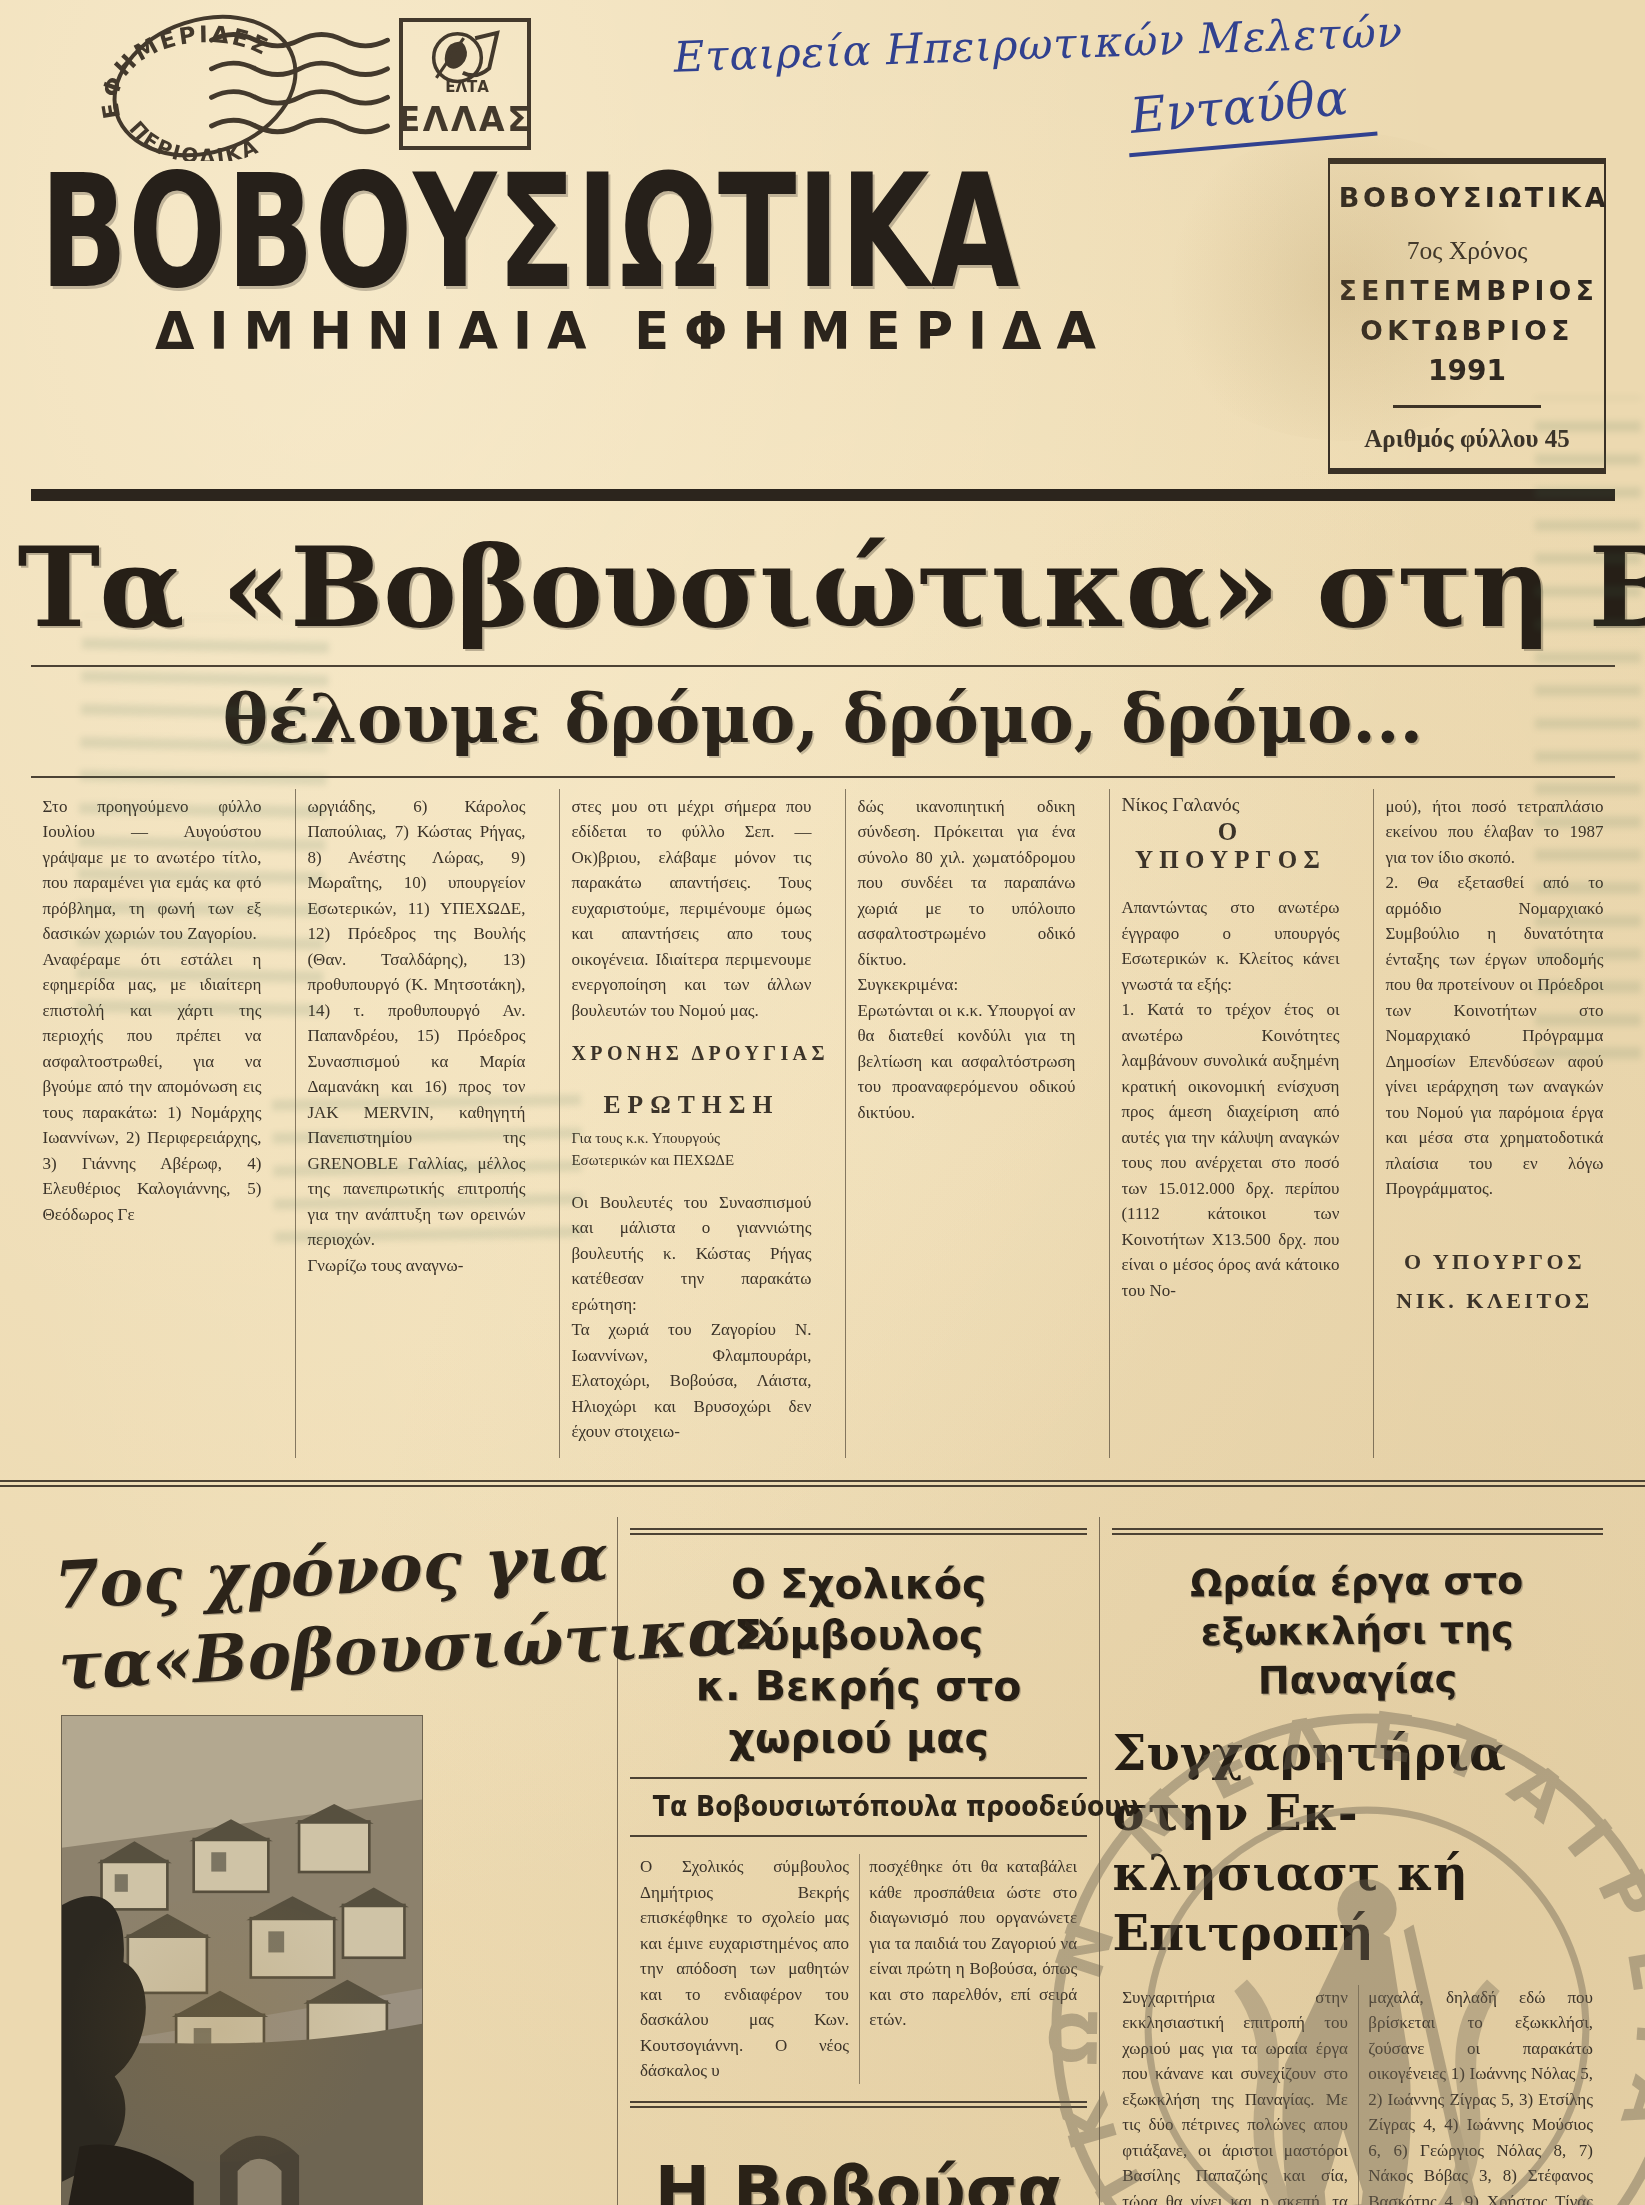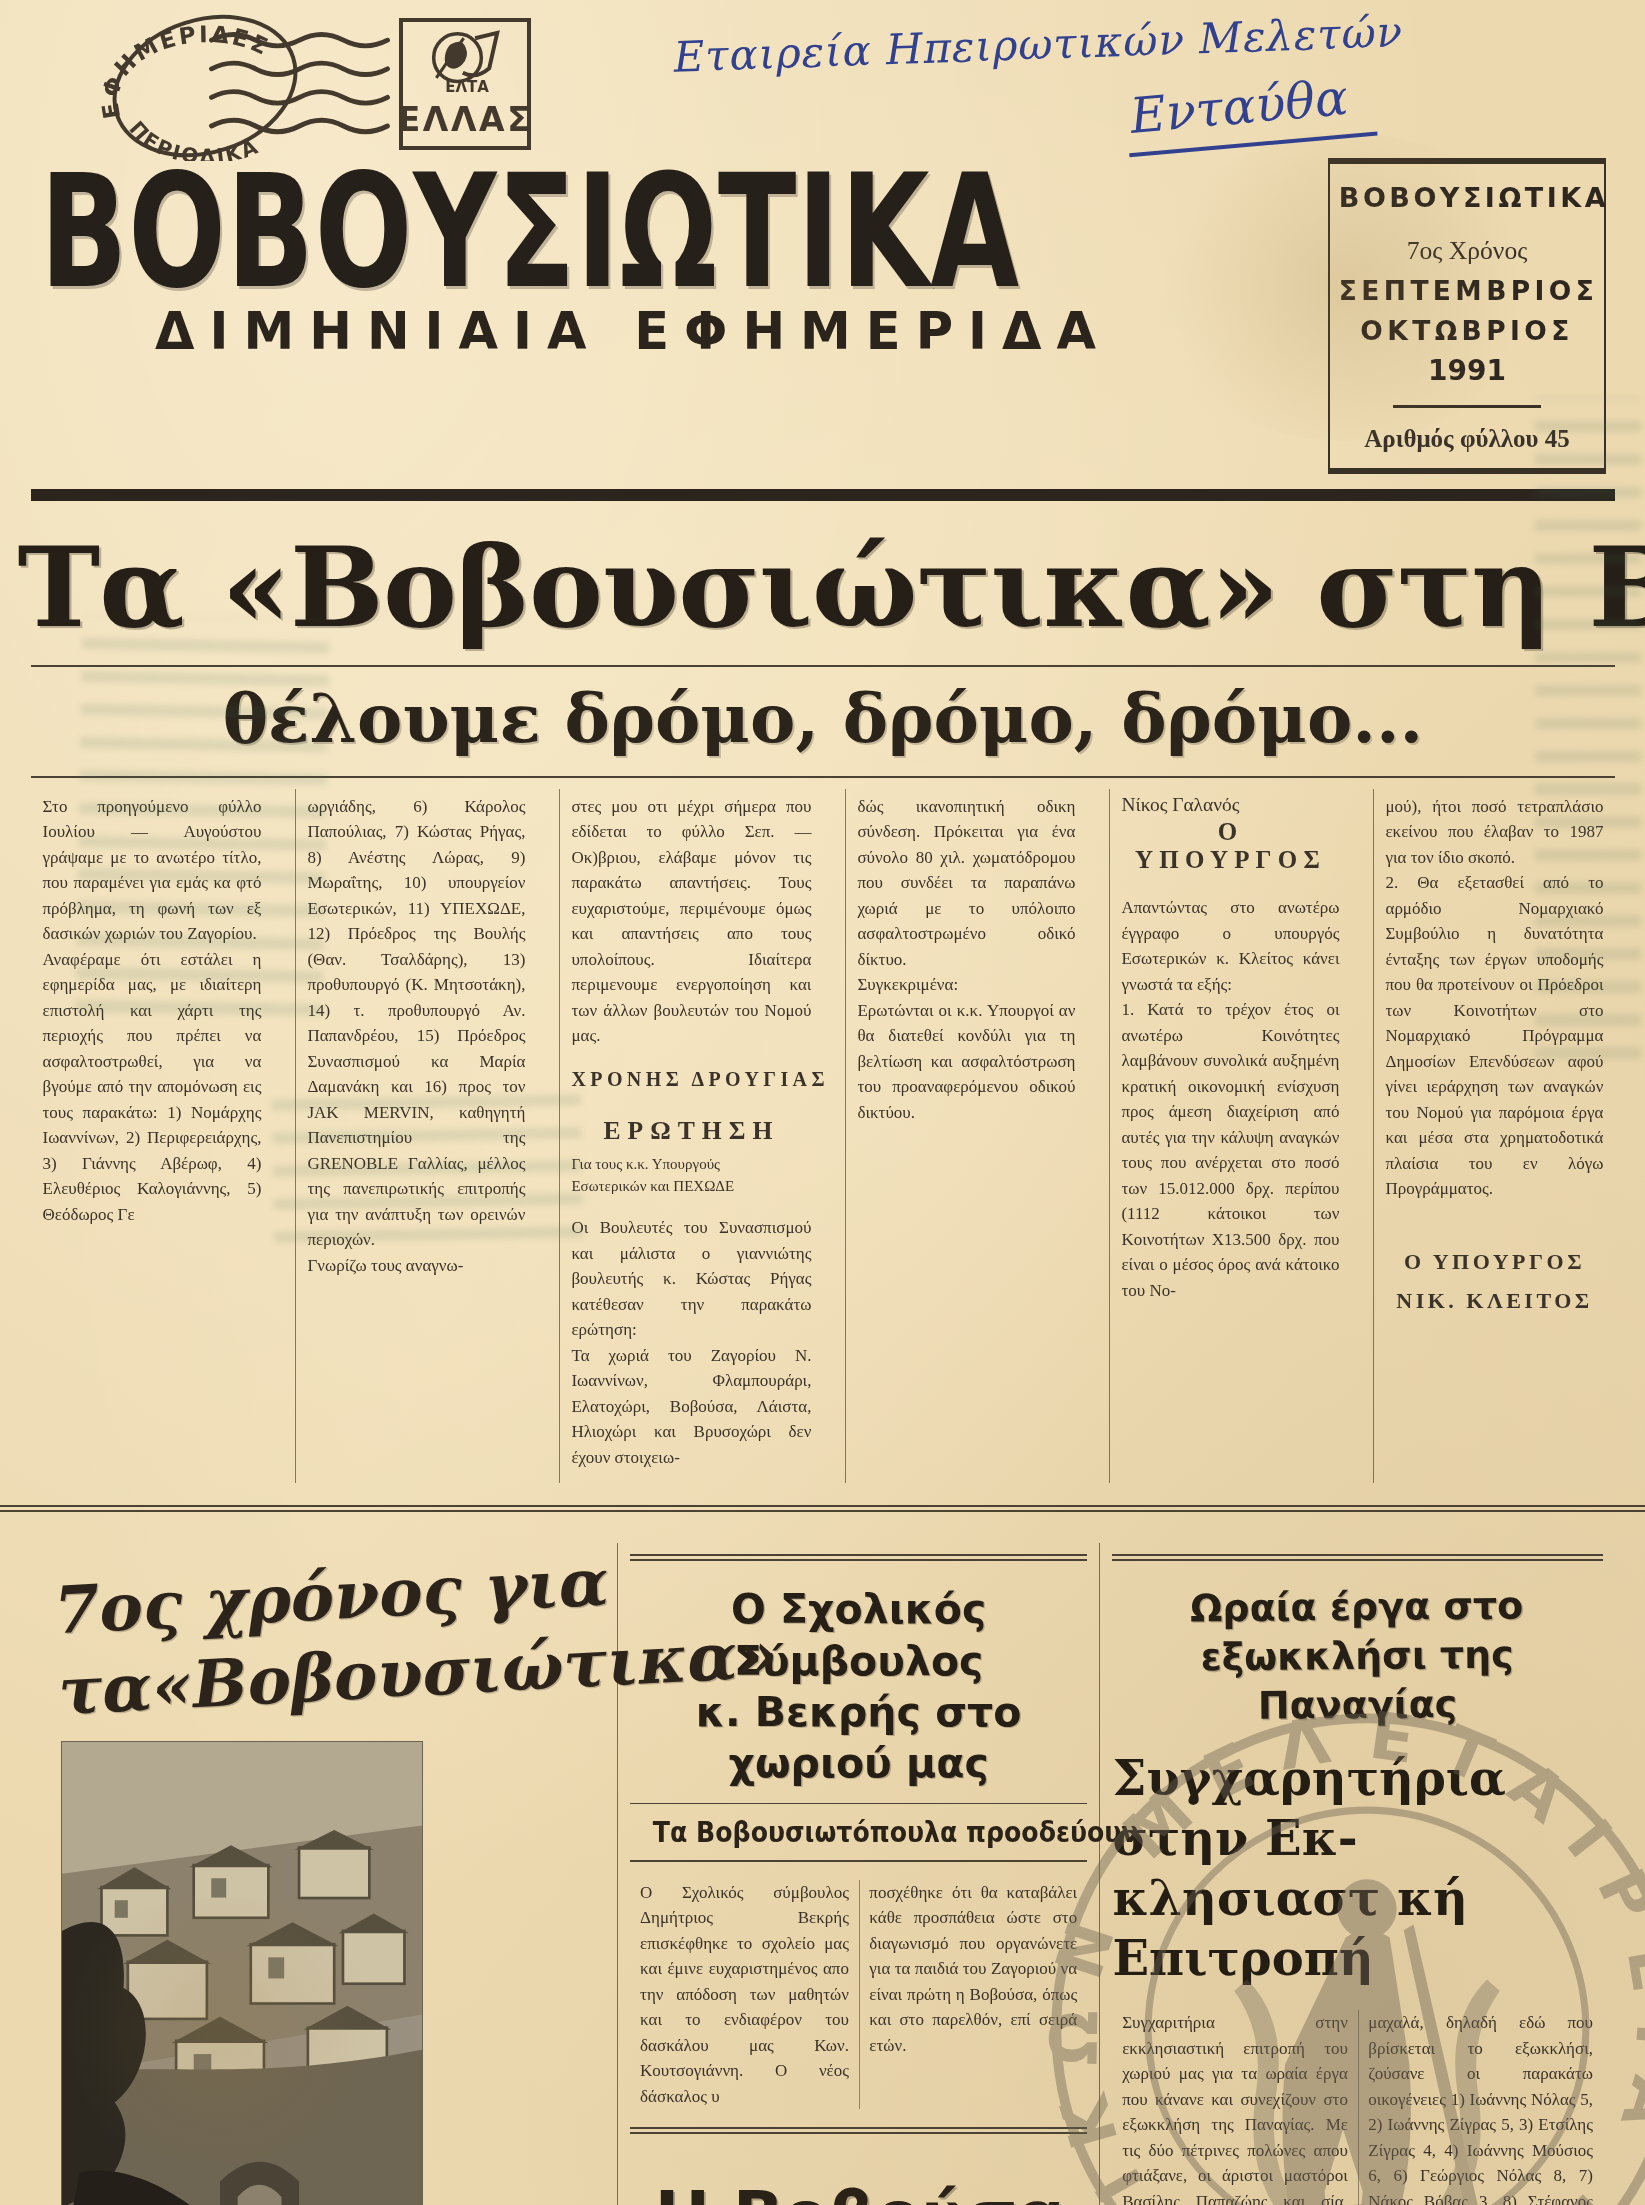--- a/index.html
+++ b/index.html
@@ -183,21 +183,21 @@
   <div class="lead-cols">
     <div class="lead-col">
       <div class="prose">Στο προηγούμενο φύλλο Ιουλίου — Αυγούστου γράψαμε με το ανωτέρο τίτλο, που παραμένει για εμάς κα φτό πρόβλημα, τη φωνή των εξ δασικών χωριών του Ζαγορίου.
 Αναφέραμε ότι εστάλει η εφημερίδα μας, με ιδιαίτερη επιστολή και χάρτι της περιοχής που πρέπει να ασφαλτοστρωθεί, για να βγούμε από την απομόνωση εις τους παρακάτω: 1) Νομάρχης Ιωαννίνων, 2) Περιφερειάρχης, 3) Γιάννης Αβέρωφ, 4) Ελευθέριος Καλογιάννης, 5) Θεόδωρος Γε</div>
     </div>
     <div class="lead-col">
       <div class="prose">ωργιάδης, 6) Κάρολος Παπούλιας, 7) Κώστας Ρήγας, 8) Ανέστης Λώρας, 9) Μωραΐτης, 10) υπουργείον Εσωτερικών, 11) ΥΠΕΧΩΔΕ, 12) Πρόεδρος της Βουλής (Θαν. Τσαλδάρης), 13) προθυπουργό (Κ. Μητσοτάκη), 14) τ. προθυπουργό Αν. Παπανδρέου, 15) Πρόεδρος Συνασπισμού κα Μαρία Δαμανάκη και 16) προς τον JAK MERVIN, καθηγητή Πανεπιστημίου της GRENOBLE Γαλλίας, μέλλος της πανεπιρωτικής επιτροπής για την ανάπτυξη των ορεινών περιοχών.
 Γνωρίζω τους αναγνω-</div>
     </div>
     <div class="lead-col">
-      <div class="prose">στες μου οτι μέχρι σήμερα που εδίδεται το φύλλο Σεπ. —Οκ)βριου, ελάβαμε μόνον τις παρακάτω απαντήσεις. Τους ευχαριστούμε, περιμένουμε όμως και απαντήσεις απο τους υπολοίπους. Ιδιαίτερα περιμενουμε ενεργοποίηση και των άλλων βουλευτών του Νομού μας.</div>
+      <div class="prose">στες μου οτι μέχρι σήμερα που εδίδεται το φύλλο Σεπ. —Οκ)βριου, ελάβαμε μόνον τις παρακάτω απαντήσεις. Τους ευχαριστούμε, περιμένουμε όμως και απαντήσεις απο τους οικογένεια. Ιδιαίτερα περιμενουμε ενεργοποίηση και των άλλων βουλευτών του Νομού μας.</div>
       <div class="center-sig">ΧΡΟΝΗΣ ΔΡΟΥΓΙΑΣ</div>
       <div class="col-header">ΕΡΩΤΗΣΗ</div>
       <div class="col-subheader">Για τους κ.κ. Υπουργούς
 Εσωτερικών και ΠΕΧΩΔΕ</div>
       <div class="prose">Οι Βουλευτές του Συνασπισμού και μάλιστα ο γιαννιώτης βουλευτής κ. Κώστας Ρήγας κατέθεσαν την παρακάτω ερώτηση:
 Τα χωριά του Ζαγορίου Ν. Ιωαννίνων, Φλαμπουράρι, Ελατοχώρι, Βοβούσα, Λάιστα, Ηλιοχώρι και Βρυσοχώρι δεν έχουν στοιχειω-</div>
     </div>
     <div class="lead-col">
       <div class="prose">δώς ικανοπιητική οδικη σύνδεση. Πρόκειται για ένα σύνολο 80 χιλ. χωματόδρομου που συνδέει τα παραπάνω χωριά με το υπόλοιπο ασφαλτοστρωμένο οδικό δίκτυο.
 Συγκεκριμένα:</div>

